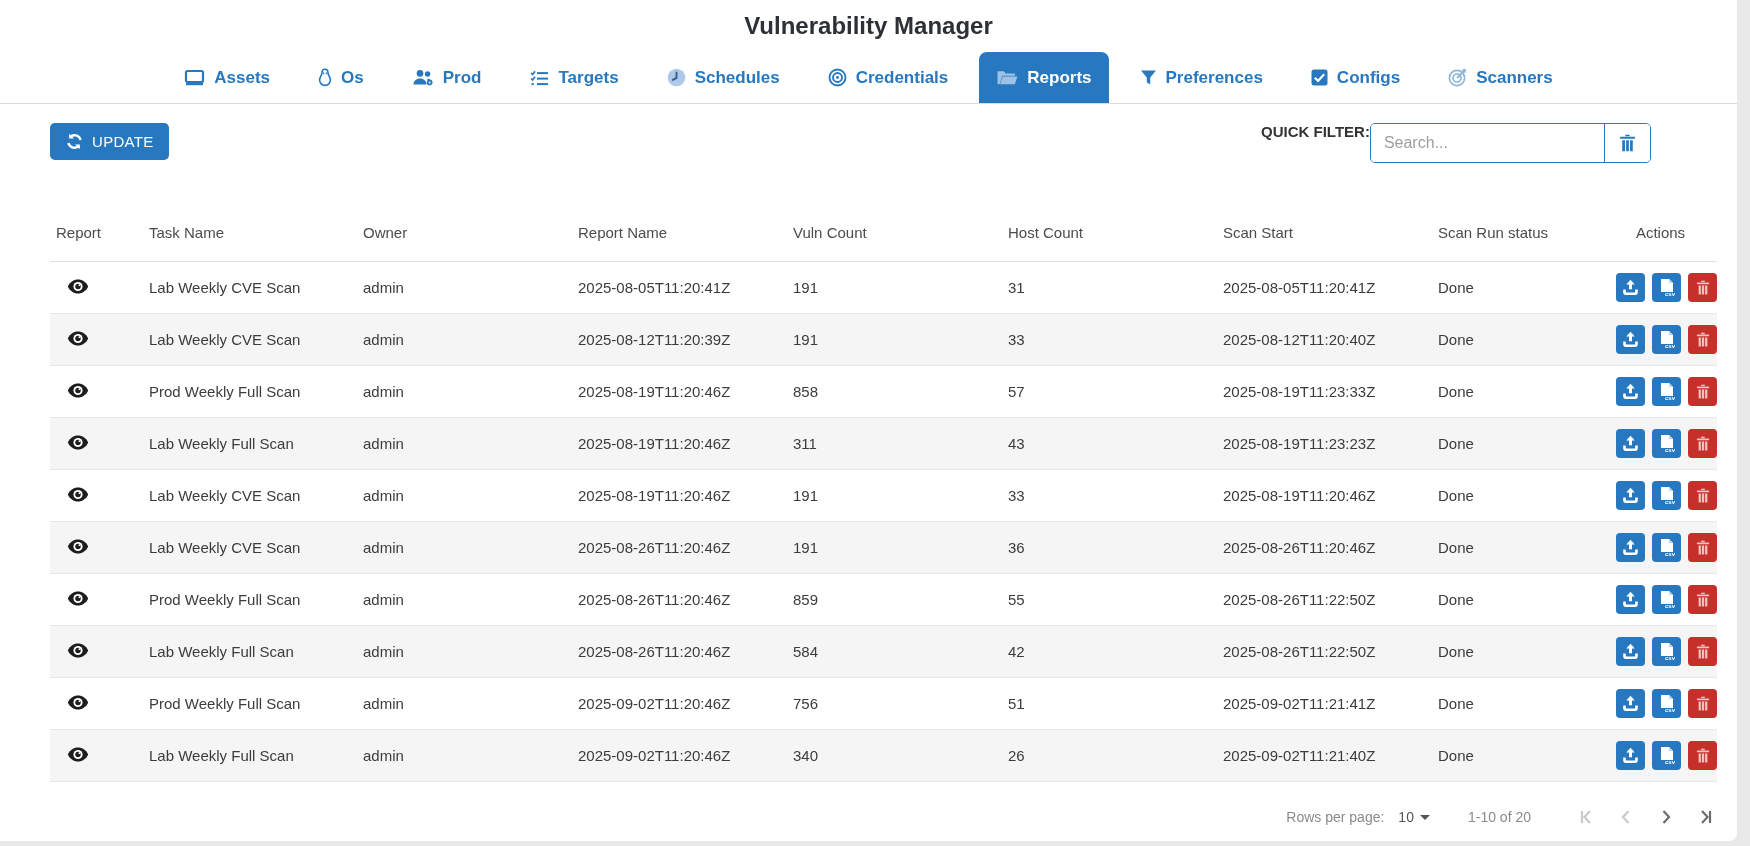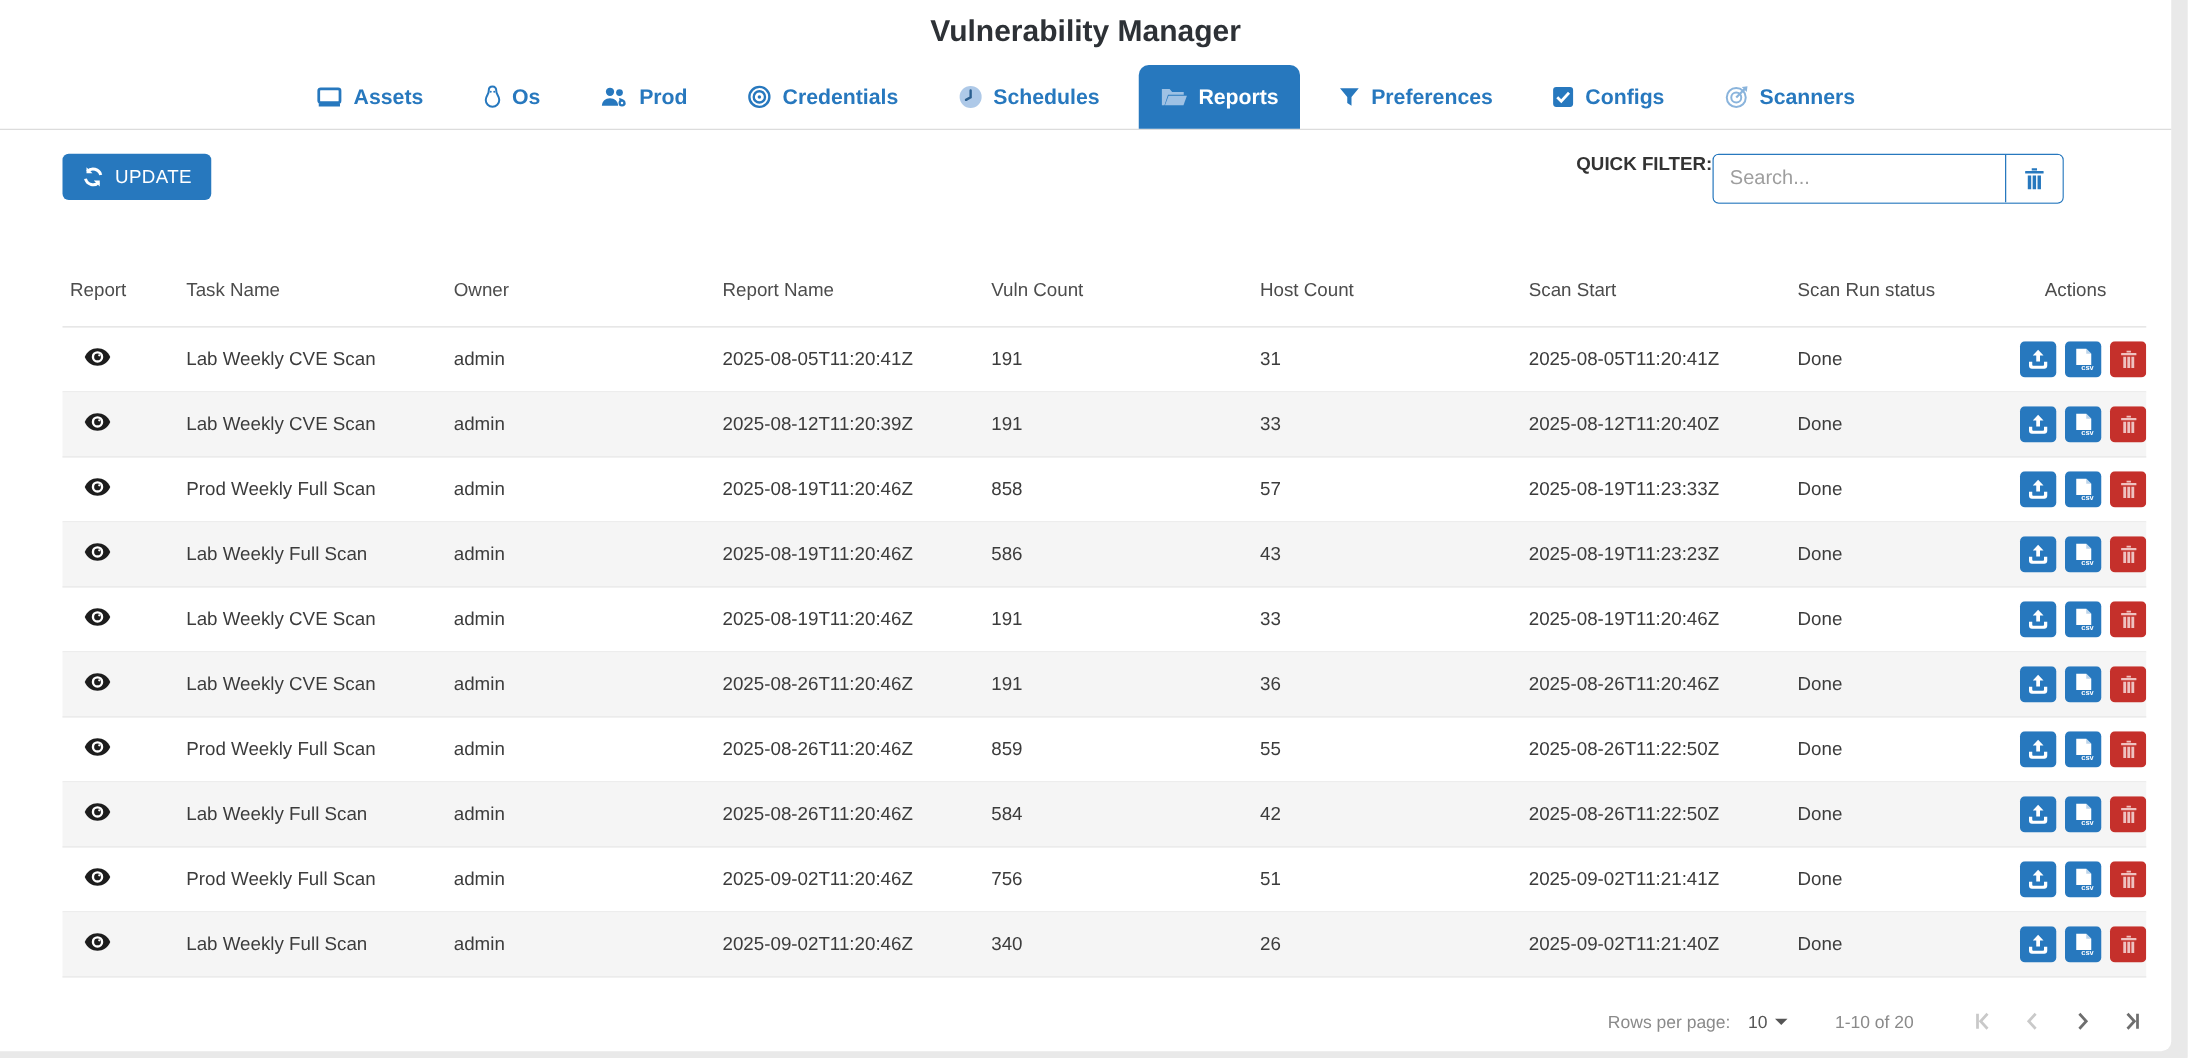--- a/index.html
+++ b/index.html
@@ -104,36 +104,49 @@
             <circle cx="15.6" cy="5" r="2.7" fill="#2778be"></circle>
             <path d="M15.2 9.4c2.9.2 5.2 2.4 5.2 5.4h-4z" fill="#2778be"></path>
             <circle cx="17.6" cy="13.4" r="2.8" fill="#2778be"></circle>
             <circle cx="17.6" cy="13.4" r="1" fill="#fff"></circle>
           </svg>
       </span>
       <span>Prod</span>
     </div>
     <div class="tab">
       <span class="ticon">
+        <svg width="20" height="17" viewBox="0 0 20 17">
+            <path d="M2.2 4 3.6 5.5 6 2.3" stroke="#2778be" stroke-width="1.7" fill="none"></path>
+            <rect x="8" y="3.1" width="11" height="2" fill="#2778be"></rect>
+            <path d="M2.2 9.5 3.6 11 6 7.8" stroke="#2778be" stroke-width="1.7" fill="none"></path>
+            <rect x="8" y="8.6" width="11" height="2" fill="#2778be"></rect>
+            <rect x="8" y="14.1" width="11" height="2" fill="#2778be"></rect>
+            <rect x="2.6" y="14.1" width="2.2" height="2" fill="#2778be"></rect>
+          </svg>
+      </span>
+      <span>Targets</span>
+    </div>
+    <div class="tab">
+      <span class="ticon">
+        <svg width="19" height="19" viewBox="0 0 19 19">
+            <circle cx="9.5" cy="9.5" r="8.8" fill="#aec9e8"></circle>
+            <path d="M9.5 4.4v5.5l-3.7 2" stroke="#2b5f8f" stroke-width="1.9" fill="none" stroke-linecap="round"></path>
+          </svg>
+      </span>
+      <span>Schedules</span>
+    </div>
+    <div class="tab">
+      <span class="ticon">
         <svg width="19" height="19" viewBox="0 0 19 19">
             <circle cx="9.5" cy="9.5" r="8" fill="none" stroke="#2778be" stroke-width="1.9"></circle>
             <circle cx="9.5" cy="9.5" r="4.5" fill="none" stroke="#2778be" stroke-width="1.9"></circle>
             <circle cx="9.5" cy="9.5" r="1.4" fill="#2778be"></circle>
           </svg>
       </span>
       <span>Credentials</span>
-    </div>
-    <div class="tab">
-      <span class="ticon">
-        <svg width="19" height="19" viewBox="0 0 19 19">
-            <circle cx="9.5" cy="9.5" r="8.8" fill="#aec9e8"></circle>
-            <path d="M9.5 4.4v5.5l-3.7 2" stroke="#2b5f8f" stroke-width="1.9" fill="none" stroke-linecap="round"></path>
-          </svg>
-      </span>
-      <span>Schedules</span>
     </div>
     <div class="tab active">
       <span class="ticon">
         <svg width="22" height="17" viewBox="0 0 22 17">
             <path d="M1.5 2.2h6.2l2 2.4h9.3v2.2H6.4L3.6 15.2H1.5z" fill="#9ec1e4"></path>
             <path d="M6.8 7.6h14.7l-2.7 7.6H4z" fill="#9ec1e4"></path>
           </svg>
       </span>
       <span>Reports</span>
     </div>
@@ -358,21 +371,21 @@
                 <path d="M11 .5C6.6.5 2.7 3.2.8 7.5c1.9 4.3 5.8 7 10.2 7s8.3-2.7 10.2-7C19.3 3.2 15.4.5 11 .5z" fill="#1d1d1d"></path>
                 <circle cx="11" cy="7.5" r="4.6" fill="#fff"></circle>
                 <circle cx="11" cy="7.5" r="2.7" fill="#1d1d1d"></circle>
                 <circle cx="12.4" cy="6.2" r="0.9" fill="#fff"></circle>
               </svg>
       </span>
     </div>
     <div class="td">Lab Weekly Full Scan</div>
     <div class="td">admin</div>
     <div class="td">2025-08-19T11:20:46Z</div>
-    <div class="td">586</div>
+    <div class="td">311</div>
     <div class="td">43</div>
     <div class="td">2025-08-19T11:23:23Z</div>
     <div class="td">Done</div>
     <div class="td actions">
       <button class="act blue">
         <span class="ticon">
           <svg width="17" height="17" viewBox="0 0 17 17">
                   <path d="M8.5 .8 12.8 5.4H10v4.8H7V5.4H4.2z" fill="#fff"></path>
                   <path d="M1.2 10.4v3.2c0 1.5 1 2.3 2.4 2.3h9.8c1.4 0 2.4-.8 2.4-2.3v-3.2h-2.6v2.4c0 .4-.3.7-.7.7H4.5c-.4 0-.7-.3-.7-.7v-2.4z" fill="#fff"></path>
                 </svg>

